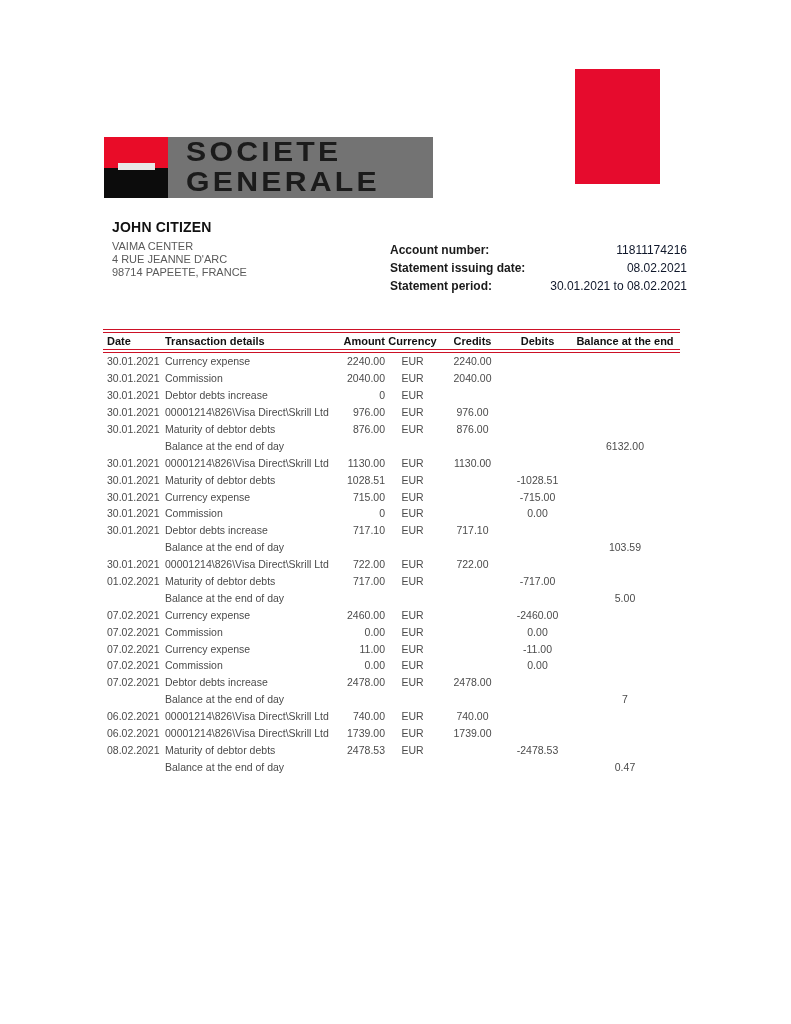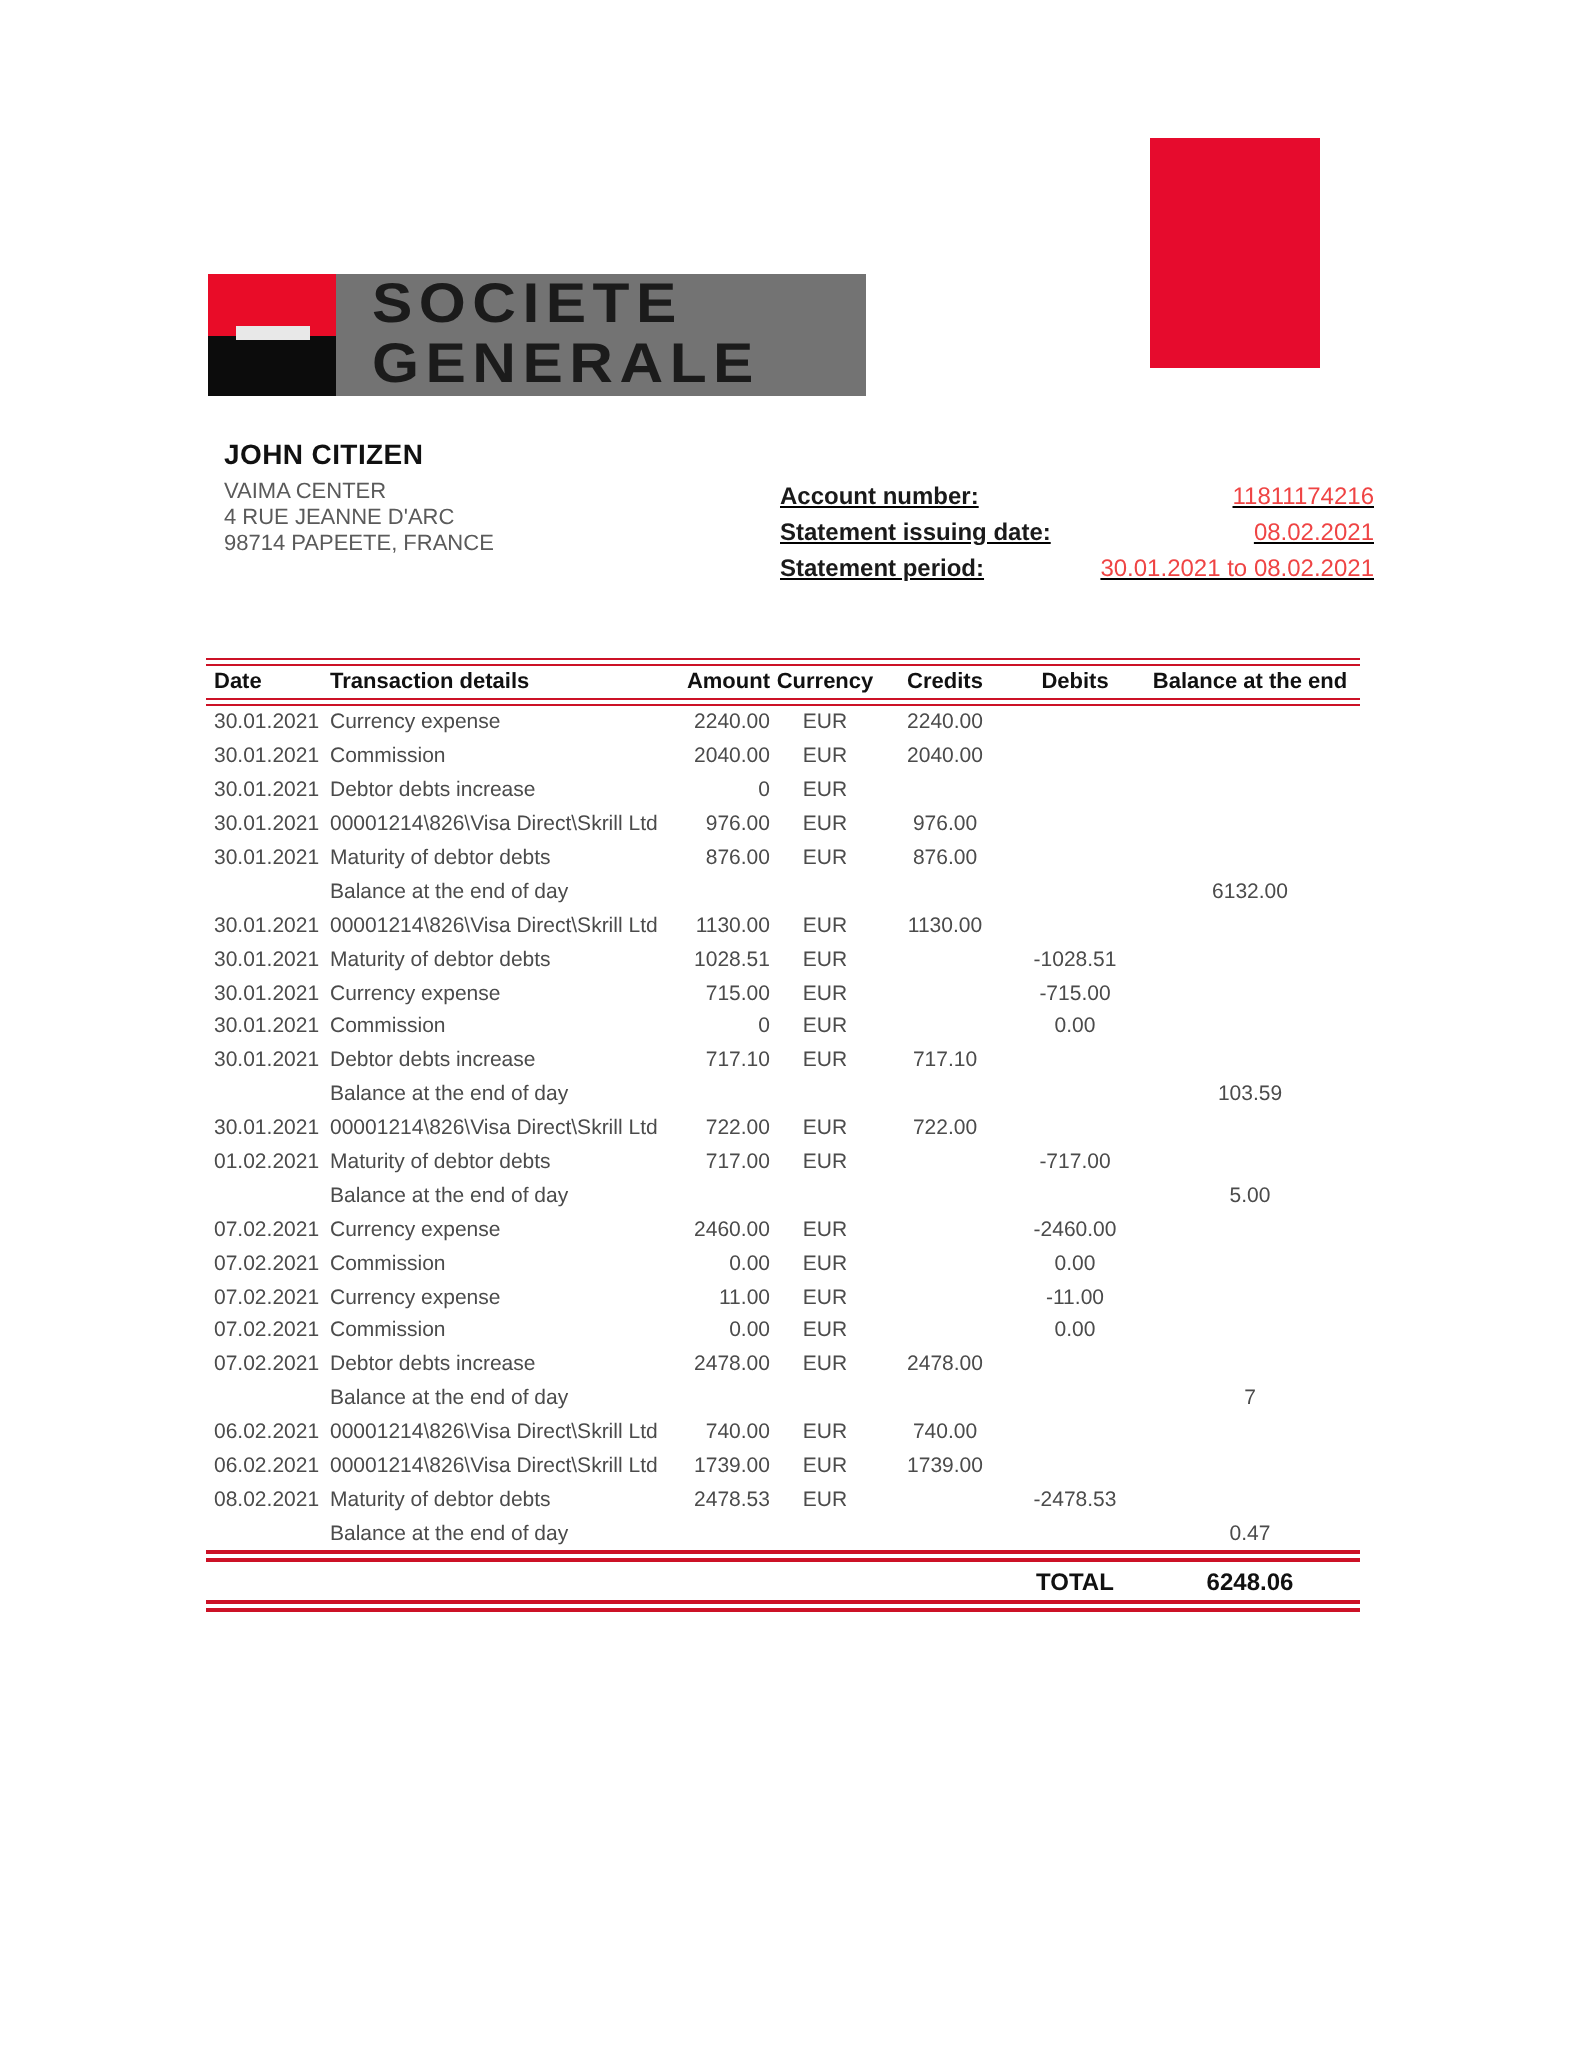--- a/index.html
+++ b/index.html
@@ -18,23 +18,23 @@
   
   .red-rect{position:absolute;left:575px;top:69px;width:85px;height:115px;background:#e60b2d;}
 
   
   .customer{position:absolute;left:112px;top:219px;}
   .customer .name{font-size:14px;font-weight:700;color:#111;margin-bottom:5px;letter-spacing:0.2px;}
   .customer .addr{font-size:11px;color:#5a5a5a;line-height:13px;}
 
   
   .acct{position:absolute;left:390px;top:241px;width:297px;}
-  .acct .row{display:flex;justify-content:space-between;height:18px;align-items:flex-start;text-decoration:underline;}
+  .acct .row{display:flex;justify-content:space-between;height:18px;align-items:center;}
   .acct .lbl{font-size:12px;font-weight:700;color:#1a1a1a;}
-  .acct .val{font-size:12px;color:#ef4444;text-align:right;}
+  .acct .val{font-size:12px;color:#0f172a;text-align:right;}
 
   
   .summary-title{position:absolute;left:106px;top:291px;font-family:"Liberation Serif",serif;
                  font-weight:700;font-size:17px;color:#111;letter-spacing:0.6px;}
 
   
   .table{position:absolute;left:103px;top:329px;width:577px;}
   .thead{display:flex;align-items:center;height:16px;
          border-top:4px double #cc1126;border-bottom:4px double #cc1126;}
   .thead .cell{font-size:11px;font-weight:700;color:#111;}
@@ -328,25 +328,16 @@
           <div class="cell col-date"></div>
           <div class="cell col-details">Balance at the end of day</div>
           <div class="cell col-amount"></div>
           <div class="cell col-currency"></div>
           <div class="cell col-credits"></div>
           <div class="cell col-debits"></div>
           <div class="cell col-balance">0.47</div>
         </div>
       </div>
 
-    <div class="total-row">
-      <div class="cell col-date"></div>
-      <div class="cell col-details"></div>
-      <div class="cell col-amount"></div>
-      <div class="cell col-currency"></div>
-      <div class="cell col-credits"></div>
-      <div class="cell col-debits">TOTAL</div>
-      <div class="cell col-balance">6248.06</div>
-    </div>
   </div>
 
 
 </div>
 
 </body></html>

